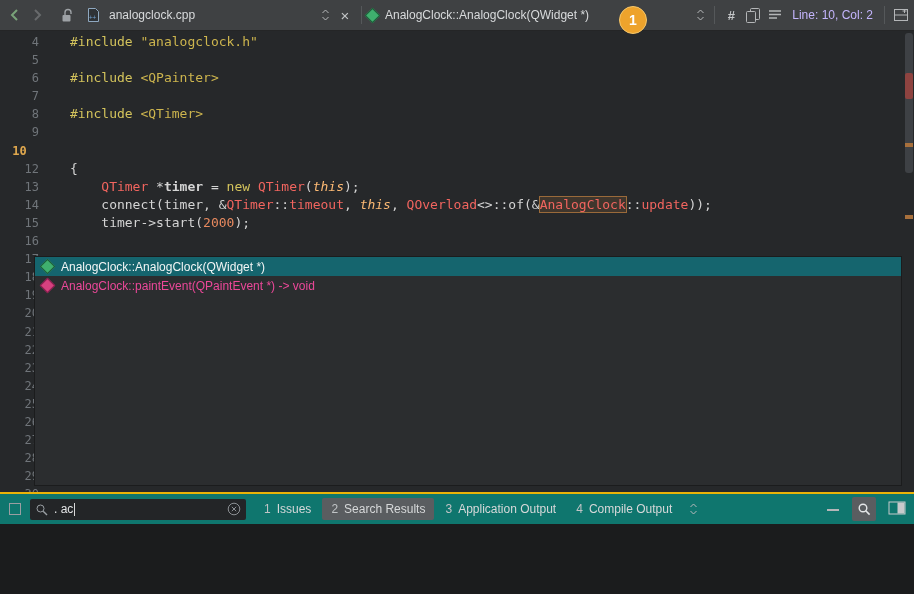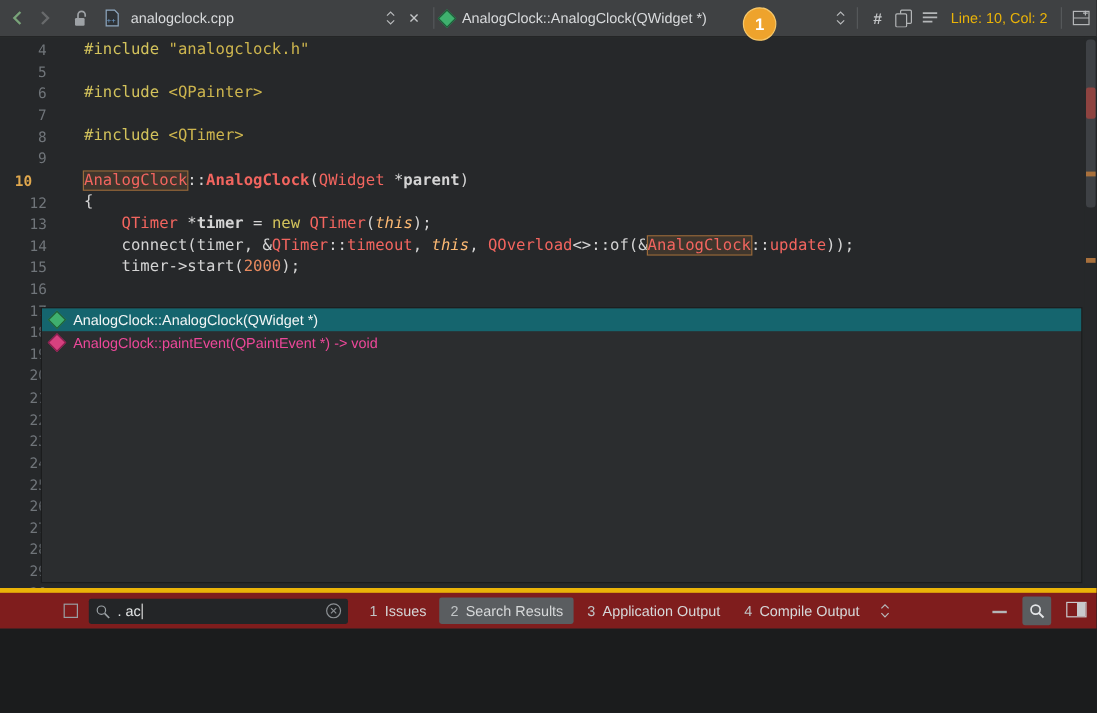--- a/index.html
+++ b/index.html
@@ -13,21 +13,21 @@
   .tb-btn{display:flex;align-items:center;justify-content:center;width:22px;height:22px;flex:none;}
   .sep{width:1px;height:18px;background:#55585A;margin:0 5px;flex:none;}
   .combo{display:flex;align-items:center;height:24px;}
   .combo-file{width:248px;margin-left:8px;flex:none;}
   .combo-file .lbl{margin-left:8px;white-space:nowrap;}
   .combo-symbol{flex:1;min-width:0;}
   .combo-symbol .lbl{margin-left:7px;white-space:nowrap;overflow:hidden;}
   .chev{margin-left:auto;display:flex;flex:none;padding-right:4px;}
   .close-x{font-size:15px;line-height:15px;color:#C4C6C8;}
   .hash{font-size:13px;font-weight:bold;color:#C4C6C8;}
-  .linecol{white-space:nowrap;margin:16px 6px;color:#eab308;}
+  .linecol{white-space:nowrap;margin:16px 6px;color:#c4b5fd;}
   .diamond{width:9px;height:9px;transform:rotate(45deg);flex:none;}
   .diamond.method{background:#3FB06E;border:1px solid #1D5C39;}
   .diamond.protected-method{background:#D6417F;border:1px solid #8A1D4E;}
 
   .badge{position:absolute;left:619px;top:6px;width:26px;height:26px;border-radius:50%;
          background:#EEA32C;border:1px solid #F6C76A;color:#FFFFFF;font-weight:bold;
          font-size:14px;display:flex;align-items:center;justify-content:center;z-index:9;}
 
   
   .editor{position:absolute;top:31px;left:0;right:0;bottom:30px;background:#26282A;overflow:hidden;
@@ -54,23 +54,23 @@
   .sb-red{position:absolute;right:1px;width:8px;top:42px;height:26px;background:#8E4340;border-radius:2px;}
   .sb-mark{position:absolute;right:1px;width:8px;height:4px;background:#A8703C;}
 
   
   .locator-popup{position:absolute;left:34px;right:12px;top:256px;bottom:38px;background:#2B2D2F;
                  border:1px solid #1B1C1D;z-index:5;font-size:12px;}
   .popup-item{height:19px;display:flex;align-items:center;gap:8px;padding:0 7px;color:#ec4899;}
   .popup-item.selected{background:#15656E;color:#F2F5F5;}
 
   
-  .statusbar{position:absolute;bottom:0;left:0;right:0;height:30px;background:#7f1d1d;
-             border-top:4px solid #eab308;display:flex;align-items:center;font-size:12px;
-             color:#D6D8D9;z-index:6;padding-left:44px;}
+  .statusbar{position:absolute;bottom:0;left:0;right:0;height:30px;background:#0f766e;
+             border-top:2px solid #eab308;display:flex;align-items:center;font-size:12px;
+             color:#D6D8D9;z-index:6;}
   .sq-icon{margin-left:8px;display:flex;flex:none;}
   .locator-field{width:206px;height:21px;background:#232527;border-radius:2px;display:flex;
                  align-items:center;padding:0 5px;margin-left:8px;flex:none;}
   .locator-text{margin-left:6px;color:#E2E4E5;white-space:pre;}
   .caret{width:1px;height:13px;background:#D8D8D8;margin-left:1px;}
   .clear-btn{margin-left:auto;display:flex;}
   #pane-buttons{display:flex;align-items:center;margin-left:8px;}
   .pane-btn{display:flex;gap:6px;align-items:center;padding:4px 9px;border-radius:2px;margin:0 1px;
             white-space:nowrap;}
   .pane-btn.selected{background:#5A5D60;}
@@ -153,21 +153,21 @@
   <div class="badge">1</div>
 
   <div class="editor">
     <div id="code-lines">
         <div class="line"><span class="ln">4</span><span class="fold"></span><span class="code"><span class="kw">#include </span><span class="str">"analogclock.h"</span></span></div>
         <div class="line"><span class="ln">5</span><span class="fold"></span><span class="code"></span></div>
         <div class="line"><span class="ln">6</span><span class="fold"></span><span class="code"><span class="kw">#include </span><span class="str">&lt;QPainter&gt;</span></span></div>
         <div class="line"><span class="ln">7</span><span class="fold"></span></div>
         <div class="line"><span class="ln">8</span><span class="fold"></span><span class="code"><span class="kw">#include </span><span class="str">&lt;QTimer&gt;</span></span></div>
         <div class="line"><span class="ln">9</span><span class="fold"></span><span class="code"></span></div>
-        <div class="line"><span class="ln cur">10</span><span class="fold"></span><span class="code"><span class="type occ">AnalogClock</span><span>::</span><span class="type b">AnalogClock</span><span>(</span><span class="type">QWidget</span><span> *</span><span class="b">parent</span><span>)</span></span></div>
+        <div class="line"><span class="ln cur">10</span><span class="fold"></span></div>
         <div class="line"><span class="ln">12</span><span class="fold"></span><span class="code"><span>{</span></span></div>
         <div class="line"><span class="ln">13</span><span class="fold"></span><span class="code"><span>    </span><span class="type">QTimer</span><span> *</span><span class="b">timer</span><span> = </span><span class="kw i">new</span><span> </span><span class="type">QTimer</span><span>(</span><span class="this">this</span><span>);</span></span></div>
         <div class="line"><span class="ln">14</span><span class="fold"></span><span class="code"><span>    connect(timer, &amp;</span><span class="type">QTimer</span><span>::</span><span class="type">timeout</span><span>, </span><span class="this">this</span><span>, </span><span class="type">QOverload</span><span>&lt;&gt;::of(&amp;</span><span class="type occ">AnalogClock</span><span>::</span><span class="type">update</span><span>));</span></span></div>
         <div class="line"><span class="ln">15</span><span class="fold"></span><span class="code"><span>    timer-&gt;start(</span><span class="num">2000</span><span>);</span></span></div>
         <div class="line"><span class="ln">16</span><span class="fold"></span><span class="code"></span></div>
         <div class="line"><span class="ln">17</span><span class="fold"></span><span class="code"></span></div>
         <div class="line"><span class="ln">18</span><span class="fold"></span><span class="code"></span></div>
         <div class="line"><span class="ln">19</span><span class="fold"></span><span class="code"></span></div>
         <div class="line"><span class="ln">20</span><span class="fold"></span><span class="code"></span></div>
         <div class="line"><span class="ln">21</span><span class="fold"></span><span class="code"></span></div>

